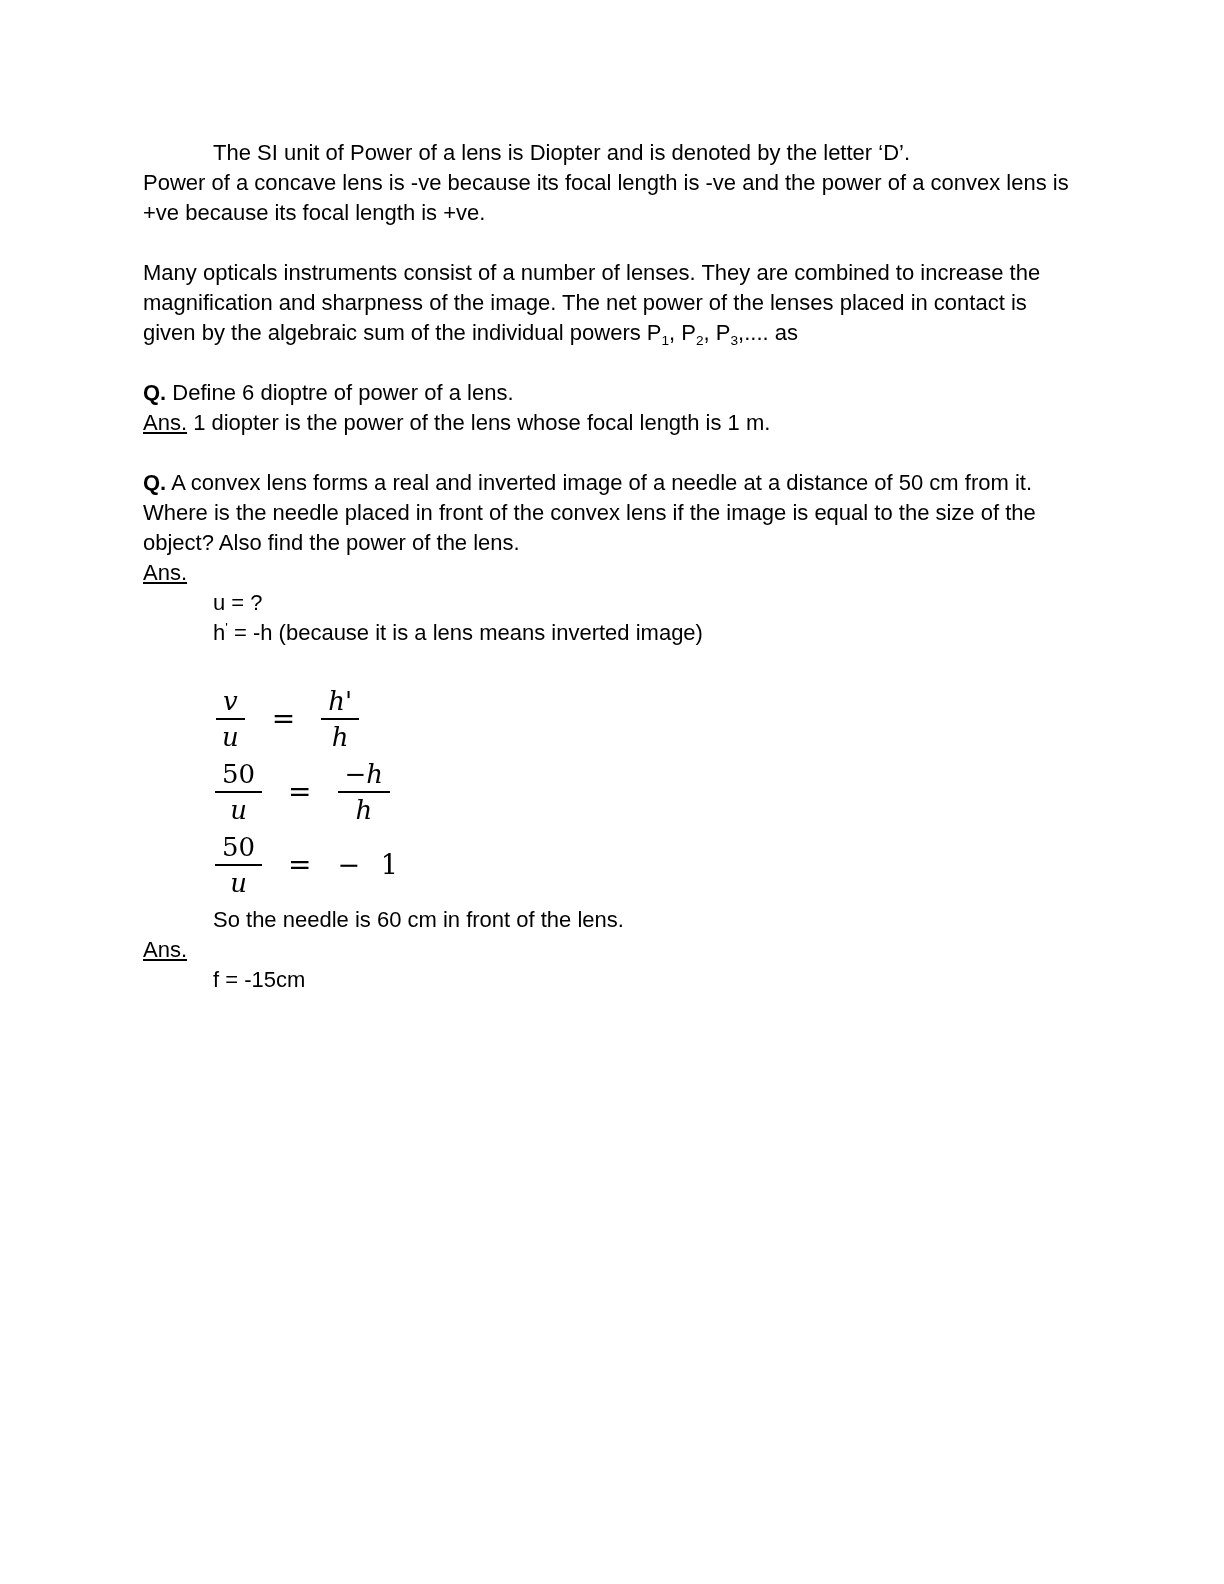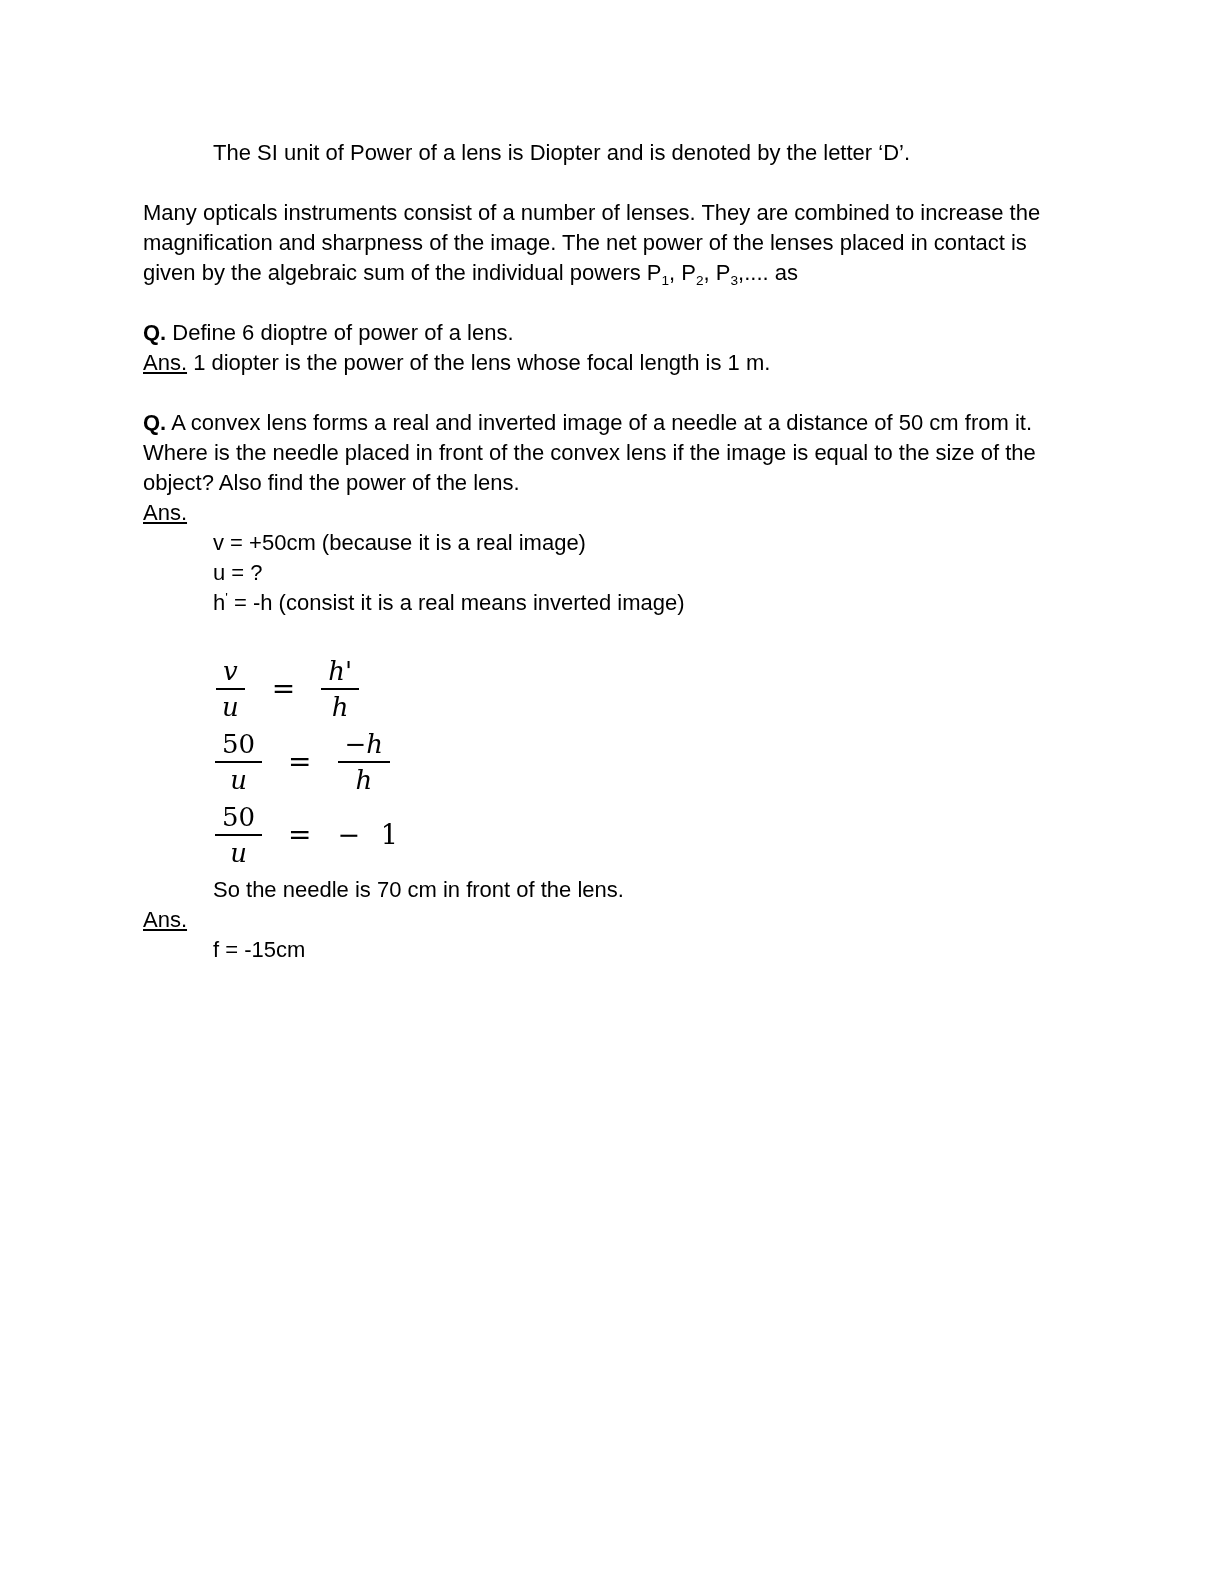--- a/index.html
+++ b/index.html
@@ -56,20 +56,21 @@
 </style>
 </head>
 <body>
 
 <div class="page">
 
   <p class="line ind1">
     <span>The SI unit of Power of a lens is Diopter and is denoted by the letter ‘D’.</span>
   </p>
 
+  <p class="para">Power of a concave lens is -ve because its focal length is -ve and the power of a convex lens is +ve because its focal length is +ve.</p>
 
   <div class="blank"></div>
 
   <p class="para"><span>Many opticals instruments consist of a number of lenses. They are combined to increase the magnification and sharpness of the image. The net power of the lenses placed in contact is given by the algebraic sum of the individual powers P</span><sub>1</sub><span>, P</span><sub>2</sub><span>, P</span><sub>3</sub><span>,.... as</span></p>
 
   <div class="blank"></div>
 
   <p class="line">
     <span class="bold">Q.</span><span> Define 6 dioptre of power of a lens.</span>
   </p>
@@ -79,23 +80,22 @@
 
   <div class="blank"></div>
 
   <p class="para">
     <span class="bold">Q.</span><span> A convex lens forms a real and inverted image of a needle at a distance of 50 cm from it. Where is the needle placed in front of the convex lens if the image is equal to the size of the object? Also find the power of the lens.</span>
   </p>
   <p class="line">
     <span class="ansl">Ans.</span>
   </p>
 
-  <p class="line ind1">v = +50cm (because it is a real image)</p>
   <p class="line ind1">u = ?</p>
-  <p class="line ind1"><span>h</span><sup>'</sup><span> = -h (consist it is a real means inverted image)</span></p>
+  <p class="line ind1"><span>h</span><sup>'</sup><span> = -h (because it is a lens means inverted image)</span></p>
 
   <div class="blank"></div>
 
   <div class="eqblock">
 
     <div class="eqrow">
       <span class="frac">
         <span class="num it">v</span>
         <span class="den it">u</span>
       </span>
@@ -122,20 +122,20 @@
       <span class="frac">
         <span class="num rm">50</span>
         <span class="den it">u</span>
       </span>
       <span class="eqsign">=</span>
       <span class="rhs-plain rm">− 1</span>
     </div>
 
   </div>
 
-  <p class="line ind1">So the needle is 70 cm in front of the lens.</p>
+  <p class="line ind1">So the needle is 60 cm in front of the lens.</p>
 
   <p class="line">
     <span class="ansl">Ans.</span>
   </p>
   <p class="line ind1">f = -15cm</p>
 
 </div>
 
 </body></html>

